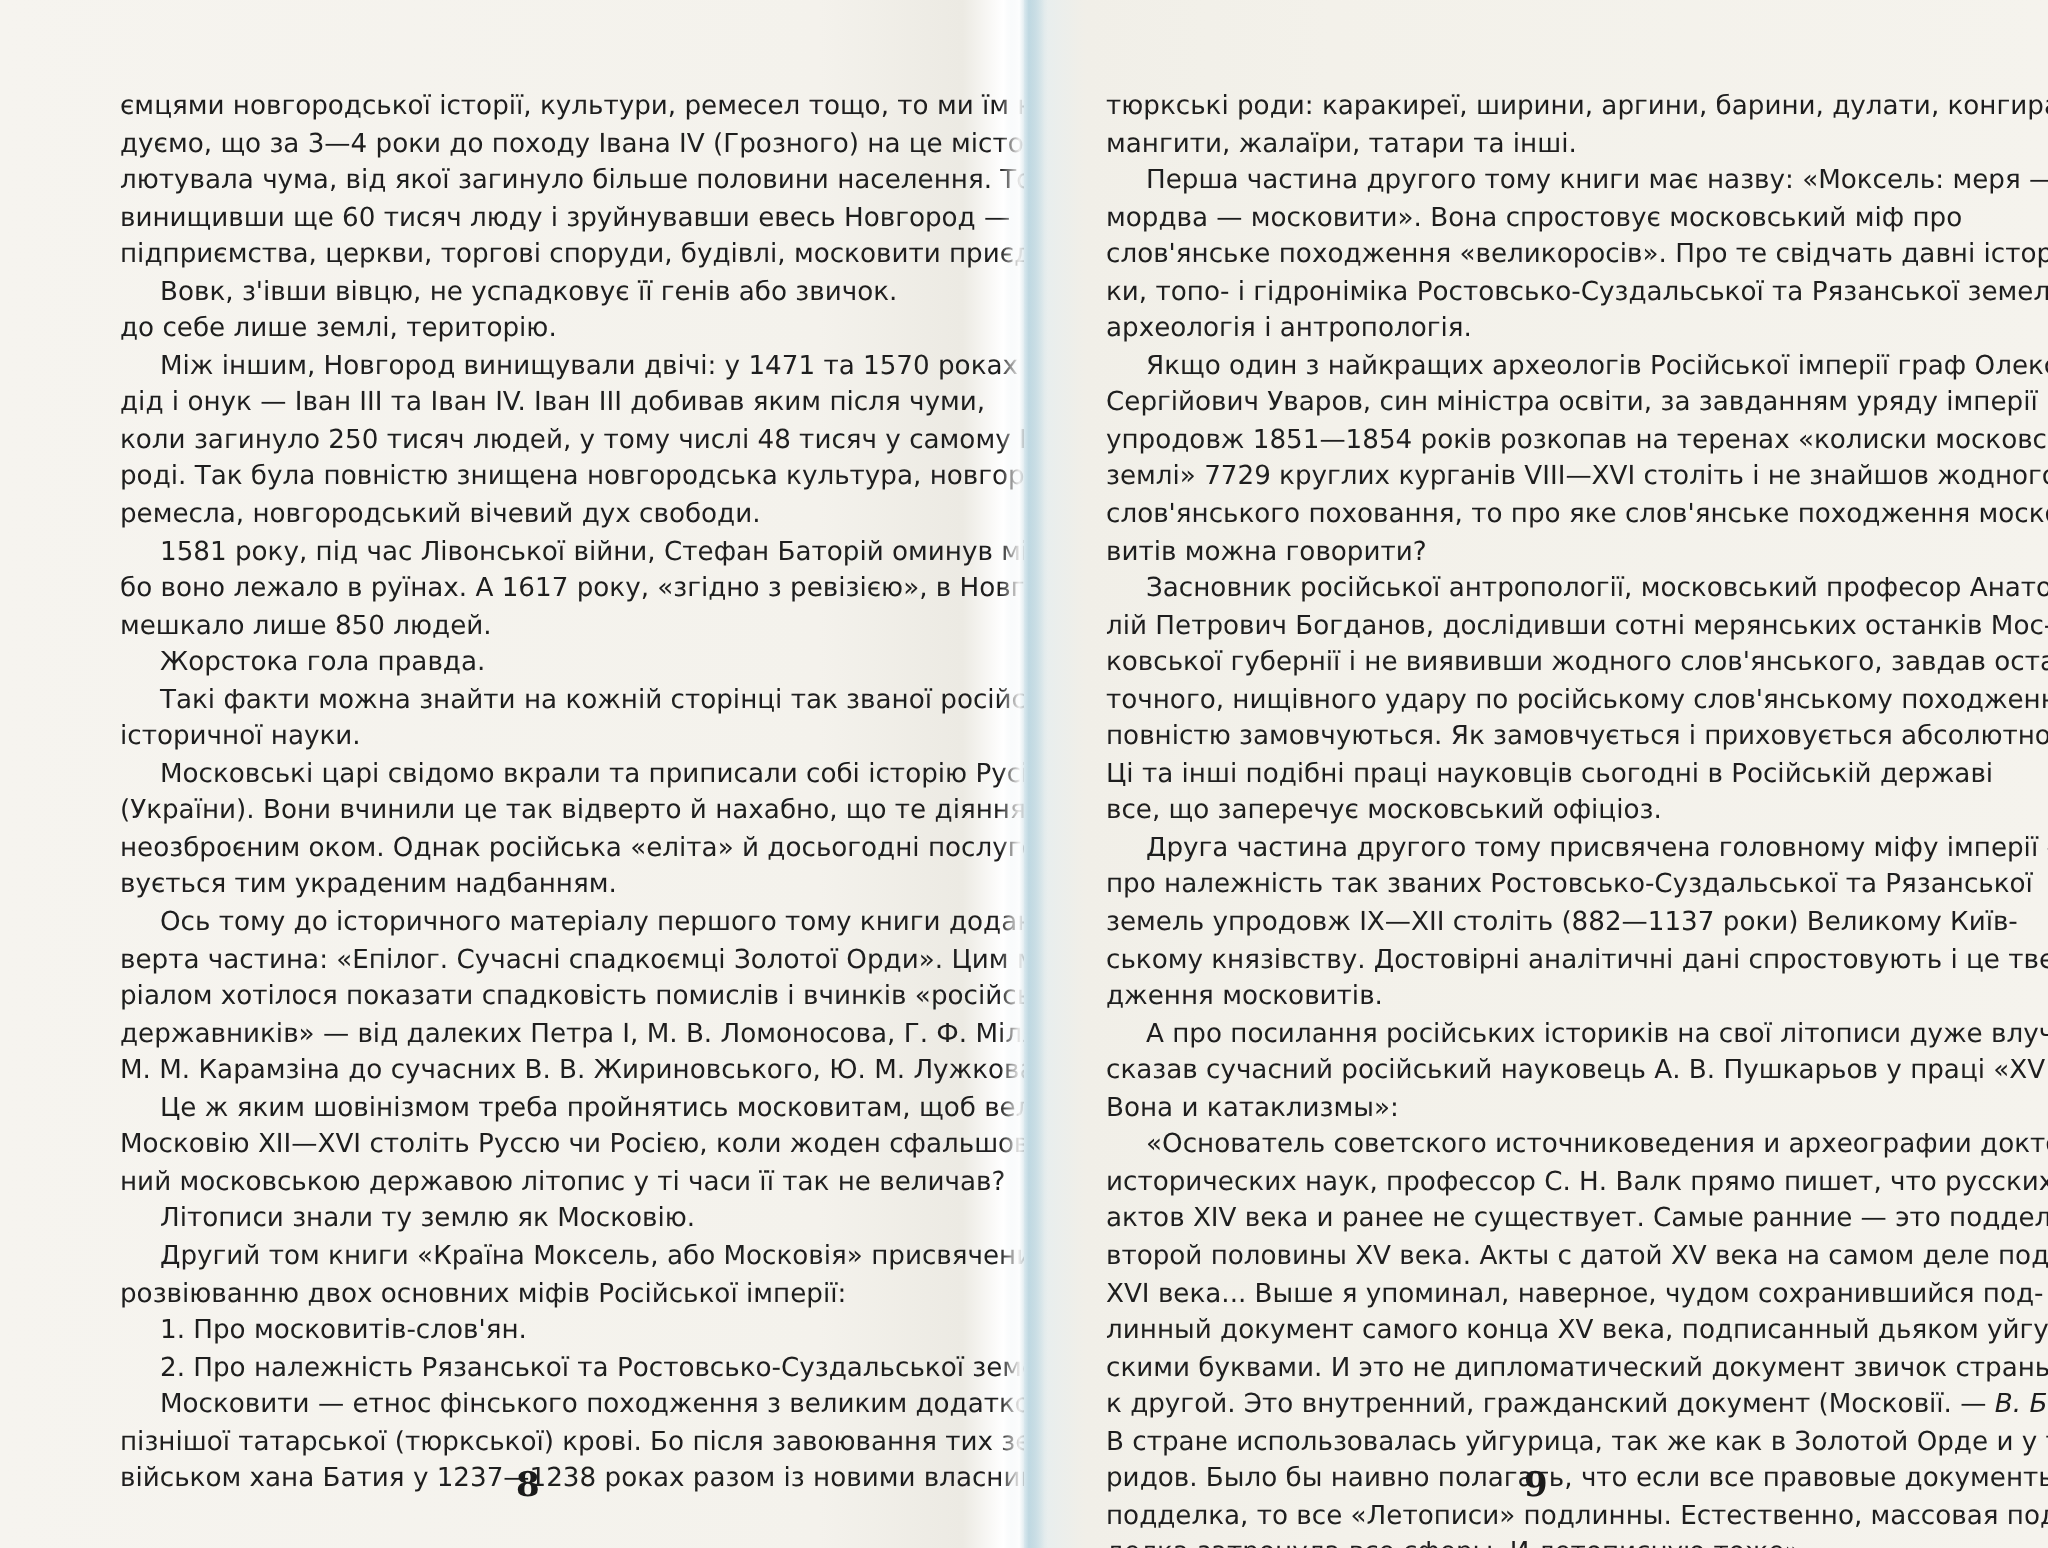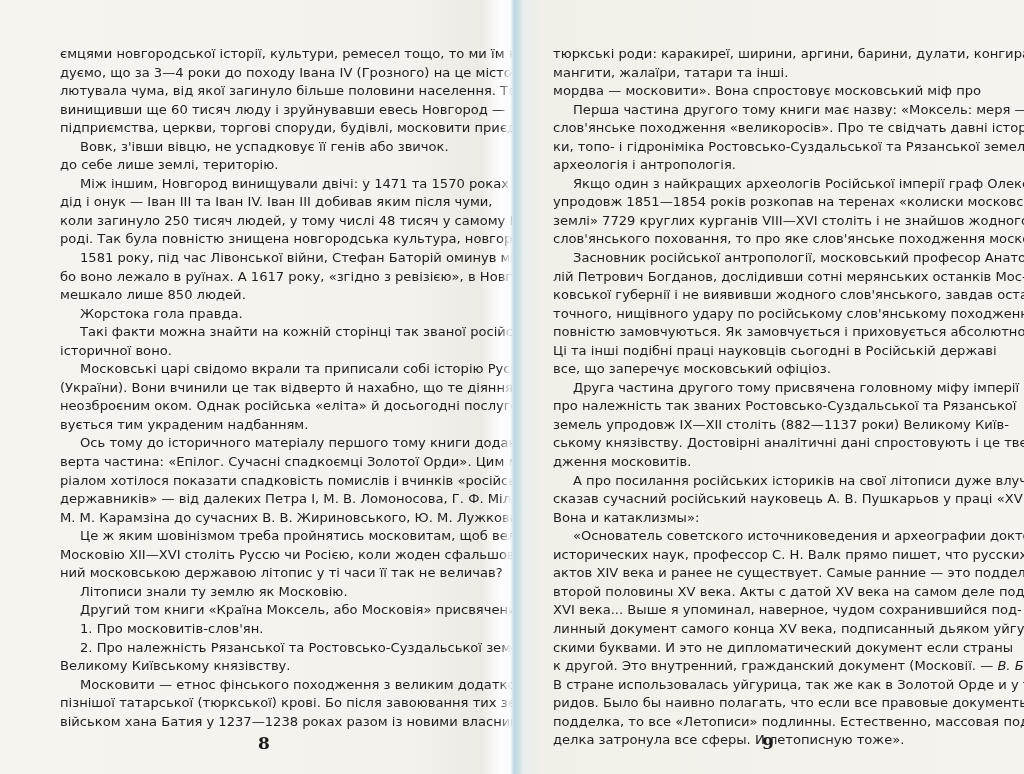--- a/index.html
+++ b/index.html
@@ -63,62 +63,65 @@
         <span class="line">дуємо, що за 3—4 роки до походу Івана IV (Грозного) на це місто там</span>
         <span class="line">лютувала чума, від якої загинуло більше половини населення. Тож,</span>
         <span class="line">винищивши ще 60 тисяч люду і зруйнувавши евесь Новгород —</span>
         <span class="line">підприємства, церкви, торгові споруди, будівлі, московити приєднали</span>
         <span class="line indent last">Вовк, з'івши вівцю, не успадковує її генів або звичок.</span>
         <span class="line last">до себе лише землі, територію.</span>
         <span class="line indent">Між іншим, Новгород винищували двічі: у 1471 та 1570 роках —</span>
         <span class="line">дід і онук — Іван III та Іван IV. Іван III добивав яким після чуми,</span>
         <span class="line">коли загинуло 250 тисяч людей, у тому числі 48 тисяч у самому Новго-</span>
         <span class="line">роді. Так була повністю знищена новгородська культура, новгородські</span>
+        <span class="line last">ремесла, новгородський вічевий дух свободи.</span>
         <span class="line indent">1581 року, під час Лівонської війни, Стефан Баторій оминув місто,</span>
         <span class="line">бо воно лежало в руїнах. А 1617 року, «згідно з ревізією», в Новгороді</span>
         <span class="line last">мешкало лише 850 людей.</span>
         <span class="line indent last">Жорстока гола правда.</span>
         <span class="line indent">Такі факти можна знайти на кожній сторінці так званої російської</span>
-        <span class="line last">історичної воно.</span>
+        <span class="line last">історичної науки.</span>
         <span class="line indent">Московські царі свідомо вкрали та приписали собі історію Русі</span>
         <span class="line">(України). Вони вчинили це так відверто й нахабно, що те діяння видно</span>
         <span class="line">неозброєним оком. Однак російська «еліта» й досьогодні послуго-</span>
         <span class="line last">вується тим украденим надбанням.</span>
         <span class="line indent">Ось тому до історичного матеріалу першого тому книги додана чет-</span>
         <span class="line">верта частина: «Епілог. Сучасні спадкоємці Золотої Орди». Цим мате-</span>
         <span class="line">ріалом хотілося показати спадковість помислів і вчинків «російських</span>
         <span class="line">державників» — від далеких Петра I, М. В. Ломоносова, Г. Ф. Міллера,</span>
         <span class="line">М. М. Карамзіна до сучасних В. В. Жириновського, Ю. М. Лужкова,</span>
         <span class="line indent">Це ж яким шовінізмом треба пройнятись московитам, щоб величати</span>
         <span class="line">Московію XII—XVI століть Руссю чи Росією, коли жоден сфальшова-</span>
         <span class="line last">ний московською державою літопис у ті часи її так не величав?</span>
         <span class="line indent last">Літописи знали ту землю як Московію.</span>
         <span class="line indent">Другий том книги «Країна Моксель, або Московія» присвячений</span>
+        <span class="line last">розвіюванню двох основних міфів Російської імперії:</span>
         <span class="line indent last">1. Про московитів-слов'ян.</span>
         <span class="line indent">2. Про належність Рязанської та Ростовсько-Суздальської земель</span>
-        <span class="line last">Великому Київському князівству.</span>
         <span class="line indent">Московити — етнос фінського походження з великим додатком</span>
         <span class="line">пізнішої татарської (тюркської) крові. Бо після завоювання тих земель</span>
         <span class="line">військом хана Батия у 1237—1238 роках разом із новими власниками</span>
       </div>
     <div class="page-number">8</div>
   </div>
   <div class="page page-right">
     <div class="text-block" id="right-text">
         <span class="line">тюркські роди: каракиреї, ширини, аргини, барини, дулати, конгирати,</span>
         <span class="line last">мангити, жалаїри, татари та інші.</span>
+        <span class="line indent">Перша частина другого тому книги має назву: «Моксель: меря —</span>
         <span class="line">мордва — московити». Вона спростовує московський міф про</span>
-        <span class="line indent">Перша частина другого тому книги має назву: «Моксель: меря —</span>
         <span class="line">слов'янське походження «великоросів». Про те свідчать давні істори-</span>
         <span class="line">ки, топо- і гідроніміка Ростовсько-Суздальської та Рязанської земель,</span>
         <span class="line last">археологія і антропологія.</span>
         <span class="line indent">Якщо один з найкращих археологів Російської імперії граф Олексій</span>
+        <span class="line">Сергійович Уваров, син міністра освіти, за завданням уряду імперії</span>
         <span class="line">упродовж 1851—1854 років розкопав на теренах «колиски московської</span>
         <span class="line">землі» 7729 круглих курганів VIII—XVI століть і не знайшов жодного</span>
         <span class="line">слов'янського поховання, то про яке слов'янське походження моско-</span>
+        <span class="line last">витів можна говорити?</span>
         <span class="line indent">Засновник російської антропології, московський професор Анато-</span>
         <span class="line">лій Петрович Богданов, дослідивши сотні мерянських останків Мос-</span>
         <span class="line">ковської губернії і не виявивши жодного слов'янського, завдав оста-</span>
         <span class="line">точного, нищівного удару по російському слов'янському походженню.</span>
         <span class="line">повністю замовчуються. Як замовчується і приховується абсолютно</span>
         <span class="line">Ці та інші подібні праці науковців сьогодні в Російській державі</span>
         <span class="line last">все, що заперечує московський офіціоз.</span>
         <span class="line indent">Друга частина другого тому присвячена головному міфу імперії —</span>
         <span class="line">про належність так званих Ростовсько-Суздальської та Рязанської</span>
         <span class="line">земель упродовж IX—XII століть (882—1137 роки) Великому Київ-</span>
@@ -126,21 +129,21 @@
         <span class="line last">дження московитів.</span>
         <span class="line indent">А про посилання російських істориків на свої літописи дуже влучно</span>
         <span class="line">сказав сучасний російський науковець А. В. Пушкарьов у праці «XV век.</span>
         <span class="line last">Вона и катаклизмы»:</span>
         <span class="line indent">«Основатель советского источниковедения и археографии доктор</span>
         <span class="line">исторических наук, профессор С. Н. Валк прямо пишет, что русских</span>
         <span class="line">актов XIV века и ранее не существует. Самые ранние — это подделки</span>
         <span class="line">второй половины XV века. Акты с датой XV века на самом деле подделки</span>
         <span class="line">XVI века... Выше я упоминал, наверное, чудом сохранившийся под-</span>
         <span class="line">линный документ самого конца XV века, подписанный дьяком уйгур-</span>
-        <span class="line">скими буквами. И это не дипломатический документ если страны</span>
+        <span class="line">скими буквами. И это не дипломатический документ звичок страны</span>
         <span class="line">к другой. Это внутренний, гражданский документ (Московії. — <span class="ital">В. Б.</span>).</span>
         <span class="line">В стране использовалась уйгурица, так же как в Золотой Орде и у тиму-</span>
         <span class="line">ридов. Было бы наивно полагать, что если все правовые документы</span>
         <span class="line">подделка, то все «Летописи» подлинны. Естественно, массовая под-</span>
         <span class="line last">делка затронула все сферы. И летописную тоже».</span>
       </div>
     <div class="page-number">9</div>
   </div>
   <div class="spine-shadow"></div>
 </div>

